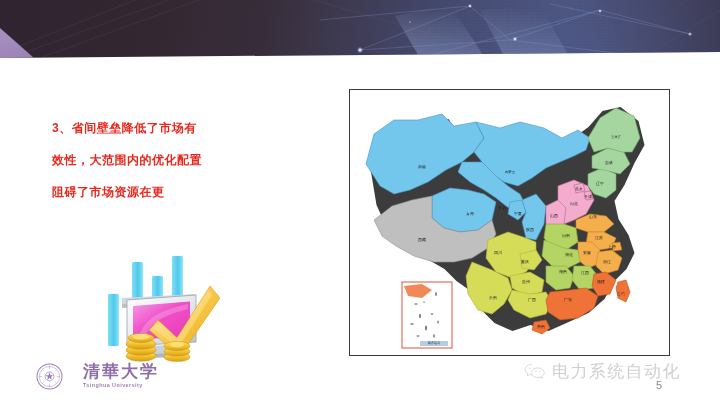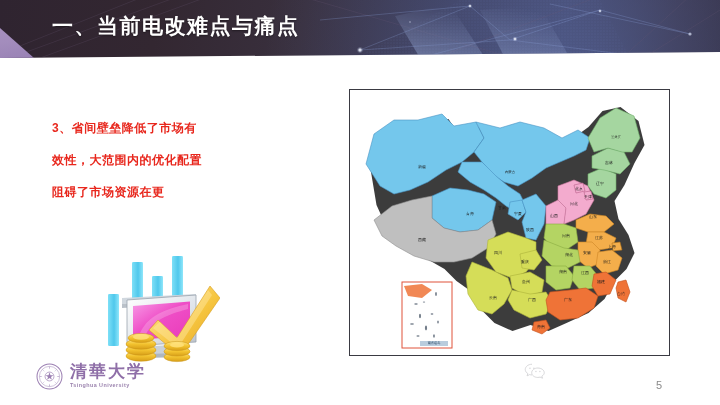--- a/index.html
+++ b/index.html
@@ -52,21 +52,21 @@
   #headline-text .tline{ display:block; white-space:nowrap; }
 
   
   #illustration{
     position:absolute; left:92px; top:238px; width:128px; height:126px;
   }
 
   
   #tsinghua-logo{
     position:absolute; left:36px; top:356px; width:124px; height:40px;
-    display:flex; align-items:center; gap:7px;
+    display:flex; align-items:center; gap:20px;
   }
   #tsinghua-seal{ width:27px; height:27px; flex:0 0 27px; }
   #tsinghua-wordmark{ display:flex; flex-direction:column; line-height:1; }
   #tsinghua-cn{
     font-family:"DejaVu Serif","Liberation Serif",serif;
     font-size:17px; color:#8f6fa8; font-weight:bold; letter-spacing:2px;
   }
   #tsinghua-en{
     font-size:5.4px; color:#9b83ae; letter-spacing:.45px; margin-top:3px;
     font-weight:bold;
@@ -156,21 +156,20 @@
     <circle cx="215" cy="39" r="2.6" fill="url(#glow)"></circle>
       <circle cx="215" cy="39" r="1.2" fill="#f2f6ff"></circle>
     <circle cx="300" cy="11" r="2.0" fill="url(#glow)"></circle>
       <circle cx="300" cy="11" r="0.9" fill="#eef3ff"></circle>
     <circle cx="390" cy="34" r="1.6" fill="#dfe7fb" opacity="0.8"></circle>
     <circle cx="110" cy="22" r="0.8" fill="#e6edff" opacity="0.7"></circle>
   </svg>
 
   <div id="header-wedge"></div>
 
-  <div id="header-title">一、当前电改难点与痛点</div>
 </div>
 
 <div id="headline-text">
   <span class="tline">3、省间壁垒降低了市场有</span>
   <span class="tline">效性，大范围内的优化配置</span>
   <span class="tline">阻碍了市场资源在更</span>
 </div>
 
 <svg id="illustration" viewBox="0 0 128 126">
   <defs>
@@ -411,15 +410,16 @@
       <path d="M10.2 2.4 C5.4 2.4 1.6 5.4 1.6 9.1 C1.6 11.2 2.9 13.1 4.9 14.3 L3.9 17.2 L7.1 15.6 C8.1 15.9 9.1 16 10.2 16"></path>
       <path d="M17.6 7.2 C13.2 7.2 9.8 9.9 9.8 13.2 C9.8 16.5 13.2 19.2 17.6 19.2 C18.6 19.2 19.6 19.0 20.5 18.8 L23.6 20.2 L22.7 17.6 C24.6 16.5 25.8 14.9 25.8 13.2 C25.8 9.9 22.1 7.2 17.6 7.2 Z"></path>
     </g>
     <g fill="#9a9aa0">
       <circle cx="7.6" cy="7.4" r="0.95"></circle>
         <circle cx="12.6" cy="7.4" r="0.95"></circle>
       <circle cx="15.2" cy="11.6" r="0.85"></circle>
         <circle cx="20.2" cy="11.6" r="0.85"></circle>
     </g>
   </svg>
+  <span id="watermark-text">电力系统自动化</span>
 </div>
 
 <div id="page-number">5</div>
 
 </body></html>

